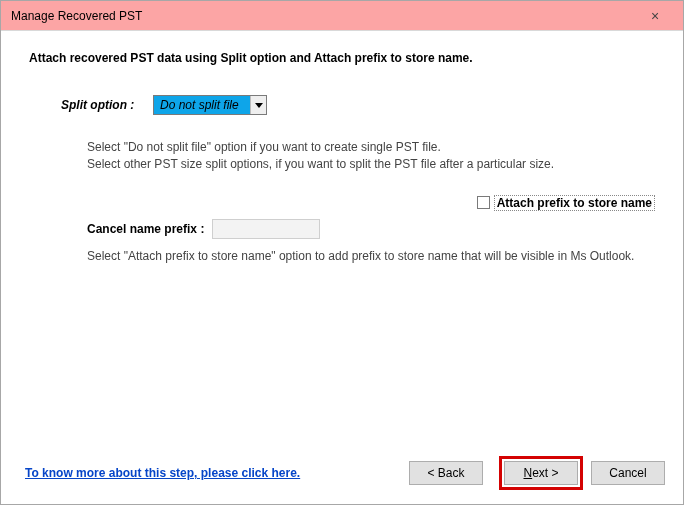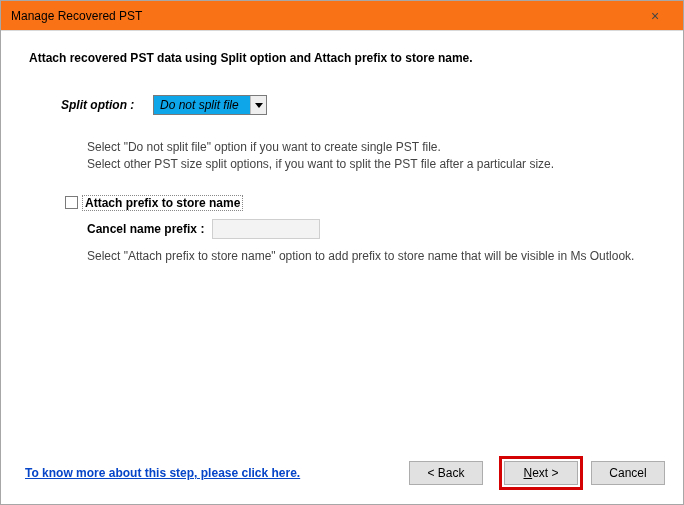--- a/index.html
+++ b/index.html
@@ -17,21 +17,21 @@
     border: 1px solid #a7a7a7;
     background: #fff;
     position: relative;
   }
   .titlebar {
     height: 30px;
     border-bottom: 1px solid #d9d9d9;
     display: flex;
     align-items: center;
     padding: 0 8px 0 10px;
-    background: #f97316;
+    background: #fca5a5;
     gap: 43px;
   }
   .titlebar .title {
     flex: 1;
     font-size: 12px;
     color: #000;
   }
   .titlebar .close {
     width: 40px;
     text-align: center;
@@ -87,20 +87,21 @@
     color: #444;
     font-size: 12px;
     line-height: 1.4;
     margin-bottom: 22px;
   }
   .checkbox-row {
     margin-left: 36px;
     display: flex;
     align-items: center;
     margin-bottom: 8px;
+    justify-content: flex-end;
   }
   .checkbox-box {
     width: 13px;
     height: 13px;
     border: 1px solid #7a7a7a;
     background: #fff;
     margin-right: 4px;
   }
   .checkbox-label {
     font-weight: bold;

